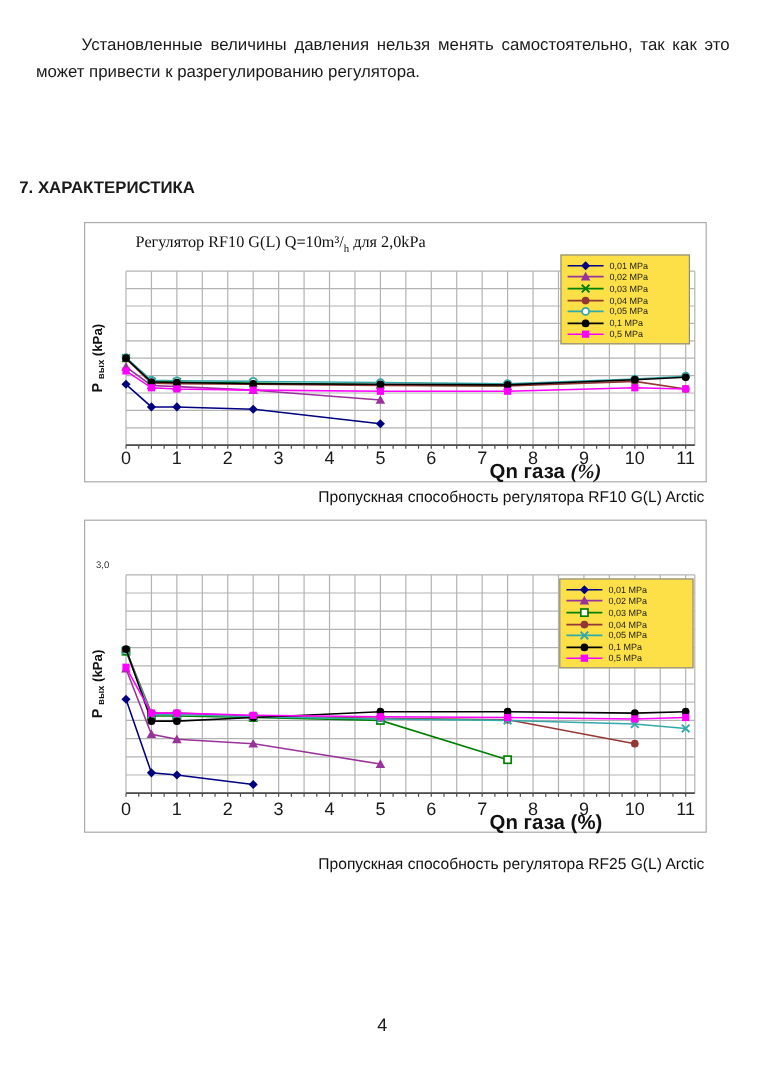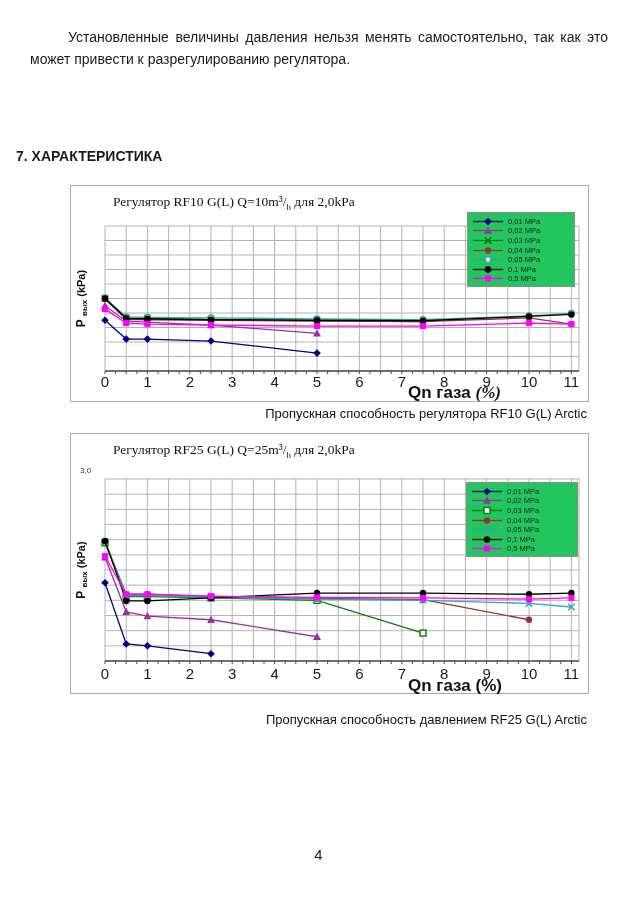--- a/index.html
+++ b/index.html
@@ -16,21 +16,21 @@
   .chart-title{position:absolute;left:42px;top:8px;font-family:"Liberation Serif",serif;
                font-size:13.5px;color:#111;white-space:nowrap;}
   .chart-title sub{font-size:9px;}
   svg.plot{position:absolute;left:0;top:0;display:block;}
   .ytop{position:absolute;left:9px;top:32px;font-size:8px;color:#333;}
   .xlabel{position:absolute;left:337px;width:170px;font-size:17px;font-weight:bold;
           color:#111;white-space:nowrap;}
   #chartbox0 .xlabel{top:197px;}
   #chartbox1 .xlabel{top:242px;}
   #chartbox0 .xl-pct{font-style:italic;font-family:"Liberation Serif",serif;}
-  .legend{position:absolute;background:#22c55e;border:1px solid #8c8c8c;
+  .legend{position:absolute;background:#fde047;border:1px solid #8c8c8c;
           padding:4px 4px 3px 4px;display:flex;flex-direction:column;gap:1px;}
   #chartbox0 .legend{left:396px;top:26px;width:98px;}
   #chartbox1 .legend{left:395px;top:48px;width:102px;}
   .legend-row{display:flex;align-items:center;gap:4px;height:8.6px;}
   .legend-row span{font-size:7.5px;color:#222;white-space:nowrap;}
   .caption{position:absolute;left:70px;width:517px;text-align:right;font-size:13px;color:#111;}
   #caption0{top:406px;}
   #caption1{top:712px;}
   .pagenum{position:absolute;top:846px;left:0;width:637px;text-align:center;
            font-size:15px;color:#1a1a1a;}
@@ -397,21 +397,20 @@
       <text x="203.6" y="245" text-anchor="middle" font-size="15" fill="#1a1a1a" font-family="&quot;Liberation Sans&quot;,sans-serif">4</text>
       <text x="246" y="245" text-anchor="middle" font-size="15" fill="#1a1a1a" font-family="&quot;Liberation Sans&quot;,sans-serif">5</text>
       <text x="288.4" y="245" text-anchor="middle" font-size="15" fill="#1a1a1a" font-family="&quot;Liberation Sans&quot;,sans-serif">6</text>
       <text x="330.8" y="245" text-anchor="middle" font-size="15" fill="#1a1a1a" font-family="&quot;Liberation Sans&quot;,sans-serif">7</text>
       <text x="373.2" y="245" text-anchor="middle" font-size="15" fill="#1a1a1a" font-family="&quot;Liberation Sans&quot;,sans-serif">8</text>
       <text x="415.59999999999997" y="245" text-anchor="middle" font-size="15" fill="#1a1a1a" font-family="&quot;Liberation Sans&quot;,sans-serif">9</text>
       <text x="458" y="245" text-anchor="middle" font-size="15" fill="#1a1a1a" font-family="&quot;Liberation Sans&quot;,sans-serif">10</text>
       <text x="500.4" y="245" text-anchor="middle" font-size="15" fill="#1a1a1a" font-family="&quot;Liberation Sans&quot;,sans-serif">11</text>
       <text x="14" y="136" text-anchor="middle" font-size="12" font-weight="bold" fill="#111" transform="rotate(-90 14 136)" font-family="&quot;Liberation Sans&quot;,sans-serif"><tspan>P </tspan><tspan font-size="8" dy="2">вых</tspan><tspan font-size="11" dy="-2"> (kPa)</tspan></text>
     </svg>
-  <div class="chart-title"><span>Регулятор RF25 G(L) Q=25m³/</span><sub>h</sub><span> для 2,0kPa</span></div>
   <div class="ytop">3,0</div>
   <div class="xlabel"><span class="xl-main">Qn газа</span> <span class="xl-pct">(%)</span></div>
   <div class="legend">
       <div class="legend-row">
         <svg width="32" height="9">
           <line x1="1" y1="4.5" x2="31" y2="4.5" stroke="#000080" stroke-width="1.3"></line>
           <path d="M16 0.7000000000000002L19.8 4.5L16 8.3L12.2 4.5Z" fill="#000080"></path>
         </svg>
         <span>0,01 MPa</span>
       </div>
@@ -452,15 +451,15 @@
       </div>
       <div class="legend-row">
         <svg width="32" height="9">
           <line x1="1" y1="4.5" x2="31" y2="4.5" stroke="#FF00FF" stroke-width="1.3"></line>
           <rect x="13" y="1.5" width="6" height="6" fill="#FF00FF"></rect>
         </svg>
         <span>0,5 MPa</span>
       </div>
     </div>
 </div>
-<div class="caption" id="caption1">Пропускная способность давлением RF25 G(L) Arctic</div>
+<div class="caption" id="caption1">Пропускная способность регулятора RF25 G(L) Arctic</div>
 
 <div class="pagenum">4</div>
 
 </body></html>

